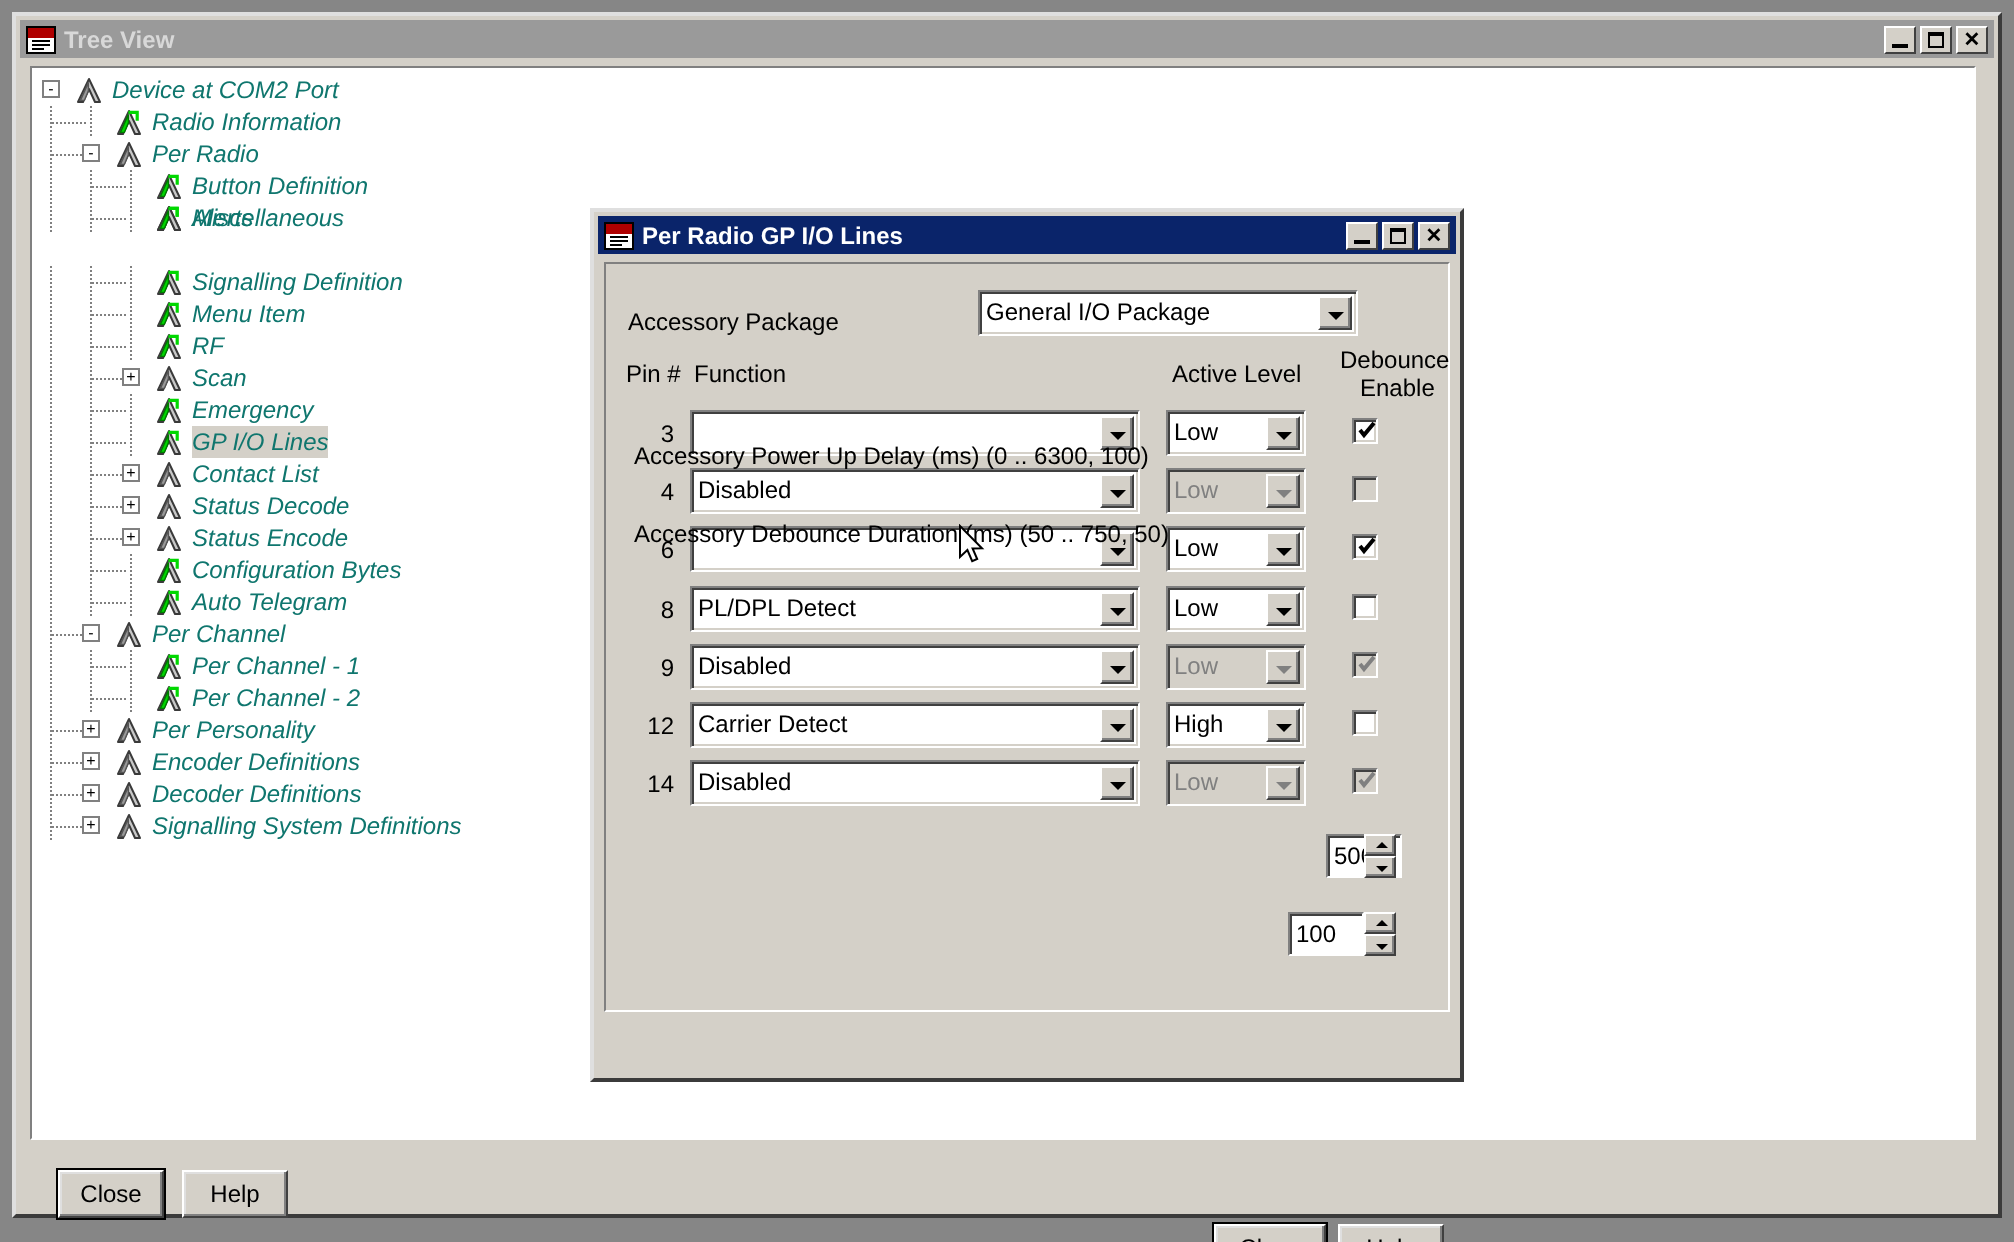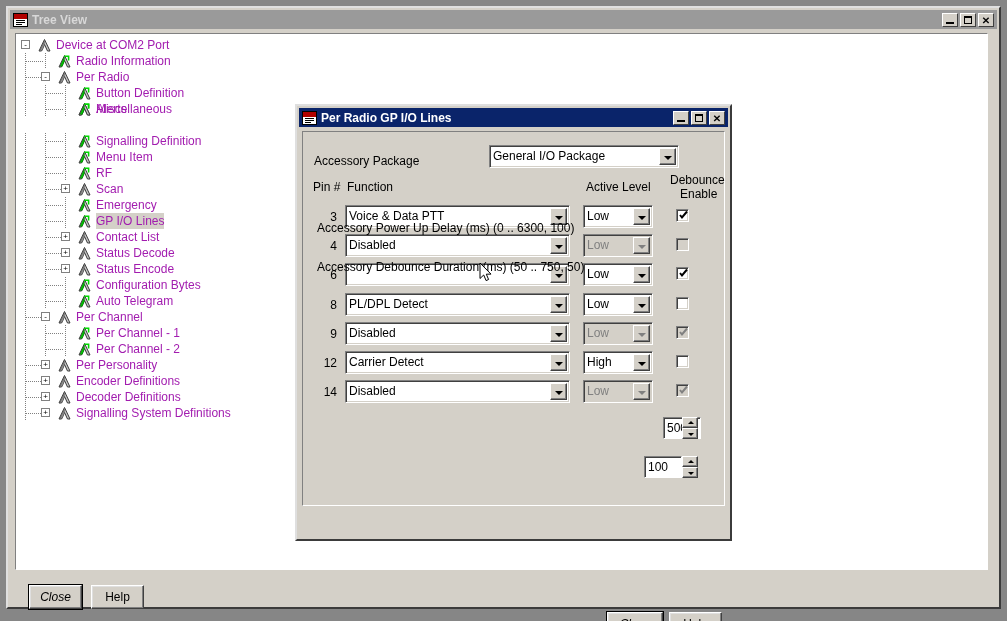--- a/index.html
+++ b/index.html
@@ -59,33 +59,33 @@
     position:absolute;width:9px;height:9px;top:3px;
     border:1px solid #808080;background:#fff;box-sizing:border-box;
     font-size:8px;line-height:7px;text-align:center;color:#000;font-family:"Liberation Sans",sans-serif;
   }
   .tree-row .vline{position:absolute;top:0;width:1px;height:16px;
      background:repeating-linear-gradient(to bottom,#808080 0 1px,transparent 1px 2px);}
   .tree-row .hline{position:absolute;top:8px;height:1px;
      background:repeating-linear-gradient(to right,#808080 0 1px,transparent 1px 2px);}
   .tree-ico{position:absolute;top:1px;width:15px;height:14px;}
   .tree-ico svg{display:block;}
-  .tree-lbl{position:absolute;top:0;font-size:12px;color:#a21caf;}
+  .tree-lbl{position:absolute;top:0;font-size:12px;color:#0f766e;font-style:italic;}
   .tree-lbl.sel{background:#d4d0c8;}
 
   
   .btn{
     background:#d4d0c8;color:#000;font-size:12px;
     font-family:"Liberation Sans",sans-serif;
     border-top:1px solid #ffffff;border-left:1px solid #ffffff;
     border-right:1px solid #404040;border-bottom:1px solid #404040;
     box-shadow:inset -1px -1px 0 #808080, inset 1px 1px 0 #dfdfdf;
     box-sizing:border-box;text-align:center;cursor:default;
   }
-  .btn.default{outline:1px solid #000;outline-offset:0px;font-style:italic;}
+  .btn.default{outline:1px solid #000;outline-offset:0px;}
   #main-close-btn{position:absolute;left:21px;top:577px;width:53px;height:24px;line-height:22px;}
   #main-help-btn{position:absolute;left:83px;top:577px;width:53px;height:24px;line-height:22px;}
 
   
   #dialog{
     position:absolute;left:295px;top:104px;width:437px;height:437px;
     background:#d4d0c8;
     border-top:2px solid #dfdfdf;border-left:2px solid #dfdfdf;
     border-right:2px solid #3b3b3b;border-bottom:2px solid #3b3b3b;
     box-sizing:border-box;
@@ -542,21 +542,20 @@
 
     <div class="lbl" style="left:10px;top:48px;">Pin #</div>
     <div class="lbl" style="left:44px;top:48px;">Function</div>
     <div class="lbl" style="left:283px;top:48px;">Active Level</div>
     <div class="lbl" style="left:367px;top:41px;">Debounce</div>
     <div class="lbl" style="left:377px;top:55px;">Enable</div>
 
     <div id="gpio-rows">
         <div class="lbl" style="left: 8px; top: 78px; width: 26px; text-align: right;">3</div>
         <div class="combo" style="left: 42px; top: 73px; width: 225px;">
-          <div class="ctext">Voice &amp; Data PTT</div>
           <div class="cbtn">
             <span class="arr"></span>
           </div>
         </div>
         <div class="combo" style="left: 280px; top: 73px; width: 70px;">
           <div class="ctext">Low</div>
           <div class="cbtn">
             <span class="arr"></span>
           </div>
         </div>

